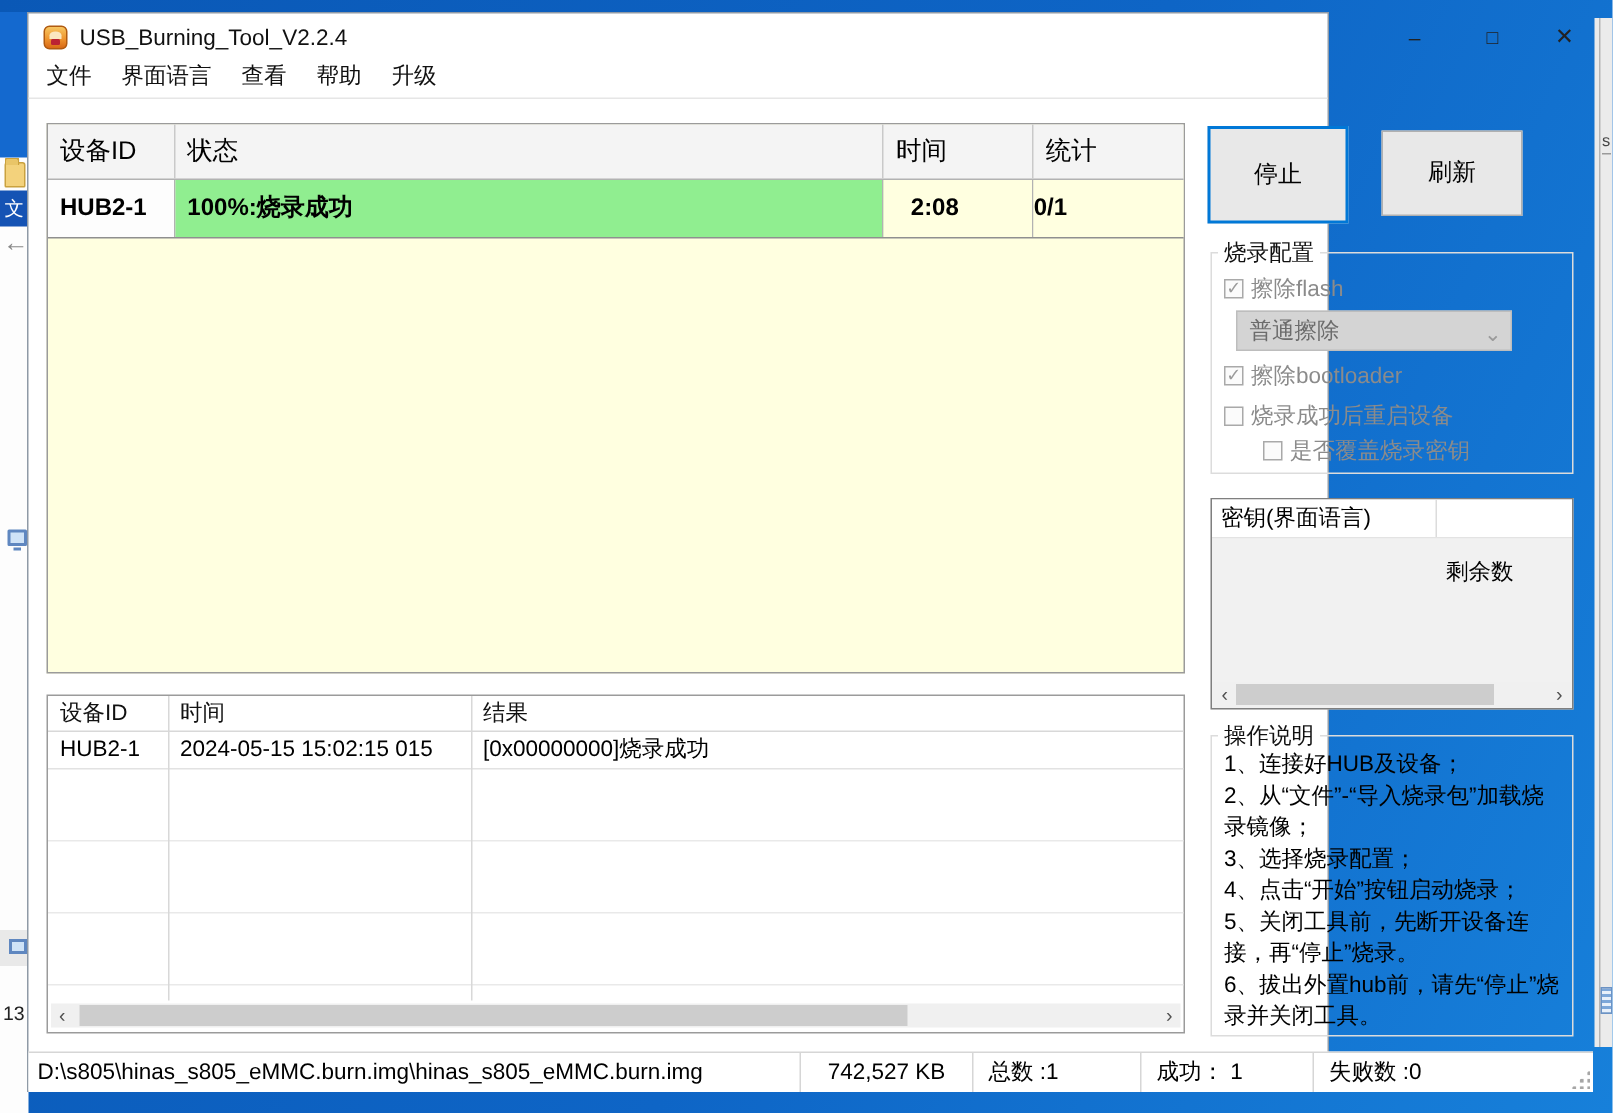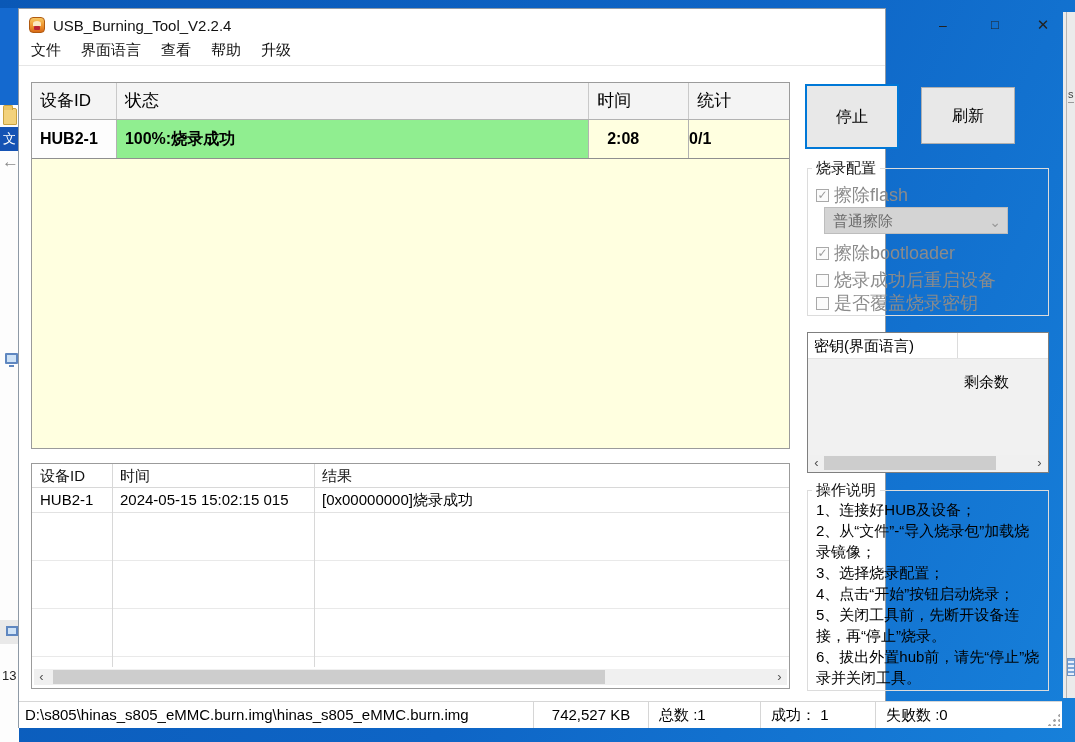--- a/index.html
+++ b/index.html
@@ -62,21 +62,21 @@
   .btn-stop { left:786px; top:75px; width:94px; height:65px; border:2px solid #0078D7; line-height:61px; }
   .btn-refresh { left:902px; top:78px; width:94px; height:57px; border:1px solid #b0b0b0; line-height:55px; }
 
   .group { position:absolute; border:1px solid #dcdcdc; }
   .group > .g-label { position:absolute; top:-10px; left:4px; background:#fff; padding:0 4px; font-size:15px; color:#111; }
   .g-config { left:788px; top:159px; width:242px; height:148px; }
   .cfg-item { position:absolute; left:8px; display:flex; align-items:center; }
   .cb { width:13px; height:13px; border:1px solid #a9a9a9; background:#fbfbfb; display:inline-block; margin-right:5px;
         font-size:12px; line-height:11px; text-align:center; color:#9b9b9b; }
   .cb i { font-style:normal; }
-  .cfg-label { font-size:18px; color:#8b8b8b; }
+  .cfg-label { font-size:15px; color:#8b8b8b; }
   .combo { position:absolute; left:16px; top:38px; width:184px; height:27px; background:#d4d4d4; border:1px solid #bdbdbd;
            font-size:15px; color:#6c6c6c; line-height:25px; padding-left:8px; }
   .combo .chev { position:absolute; right:6px; top:2px; color:#9a9a9a; font-size:14px; }
 
   .key-table { position:absolute; left:788px; top:323px; width:242px; height:141px; border:1px solid #7f7f7f; background:#f1f1f1; }
   .key-head { display:flex; height:26px; background:#fff; border-bottom:1px solid #e3e3e3; }
   .key-head .kc { font-size:15px; line-height:25px; padding-left:6px; }
   .kc1 { width:150px; border-right:1px solid #dcdcdc; } .kc2 { flex:1;margin-top:36px; }
 
   .hscroll { position:absolute; height:16px; background:#f0f0f0; }
@@ -188,21 +188,21 @@
     <div class="cfg-item" style="top:72px;">
       <span class="cb"><i>✓</i></span>
       <span class="cfg-label">擦除bootloader</span>
     </div>
 
     <div class="cfg-item" style="top:99px;">
       <span class="cb"></span>
       <span class="cfg-label">烧录成功后重启设备</span>
     </div>
 
-    <div class="cfg-item" style="top:122px;">
+    <div class="cfg-item" style="top:122px;margin-left:26px;">
       <span class="cb"></span>
       <span class="cfg-label">是否覆盖烧录密钥</span>
     </div>
   </div>
 
   <div class="key-table">
     <div class="key-head">
       <div class="kc kc1">密钥(界面语言)</div>
       <div class="kc kc2">剩余数</div>
     </div>

